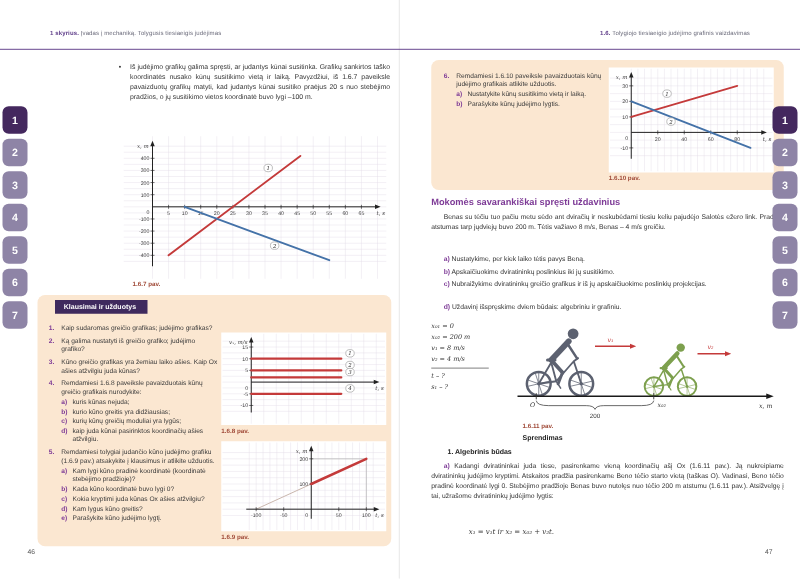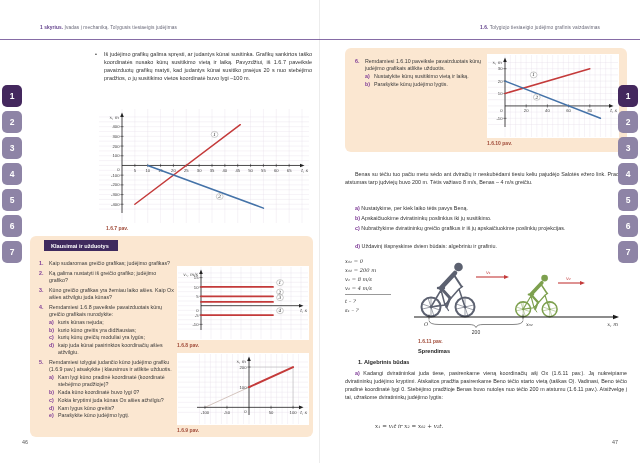--- a/index.html
+++ b/index.html
@@ -429,20 +429,21 @@
         <polyline points="18,39.5 102.80000000000001,14.685185185185185" fill="none" stroke="#c43a3a" stroke-width="1.5" stroke-linecap="round"></polyline>
         <ellipse cx="46.620000000000005" cy="20.888888888888886" rx="3.4" ry="3" fill="#fff" stroke="#999" stroke-width="0.5"></ellipse>
         <text x="46.620000000000005" y="22.488888888888887" text-anchor="middle" class="slbl">1</text>
         <polyline points="18,27.09259259259259 113.4,64.31481481481481" fill="none" stroke="#4472a8" stroke-width="1.5" stroke-linecap="round"></polyline>
         <ellipse cx="49.8" cy="43.22222222222222" rx="3.4" ry="3" fill="#fff" stroke="#999" stroke-width="0.5"></ellipse>
         <text x="49.8" y="44.82222222222222" text-anchor="middle" class="slbl">2</text>
       </svg>
     <div class="caption" style="left:142px;top:92px">1.6.10 pav.</div>
   </div>
 
+  <div class="sechead">Mokomės savarankiškai spręsti uždavinius</div>
 
   <div class="para indent" style="left:25px;top:170px;width:282px">Benas su tėčiu tuo pačiu metu sėdo ant dviračių ir neskubėdami tiesiu keliu pajudėjo Salotės ežero link. Pradinis atstumas tarp jųdviejų buvo 200 m. Tėtis važiavo 8 m/s, Benas – 4 m/s greičiu.</div>
 
   <div class="para indent" style="left:25px;top:204px;width:282px">
     <span class="tlabel">a)</span> <span>Nustatykime, per kiek laiko tėtis pavys Beną.</span></div>
   <div class="para indent" style="left:25px;top:214px;width:282px">
     <span class="tlabel">b)</span> <span>Apskaičiuokime dviratininkų poslinkius iki jų susitikimo.</span></div>
   <div class="para indent" style="left:25px;top:224px;width:282px">
     <span class="tlabel">c)</span> <span>Nubraižykime dviratininkų greičio grafikus ir iš jų apskaičiuokime poslinkių projekcijas.</span></div>
   <div class="para indent" style="left:25px;top:242px;width:282px">

